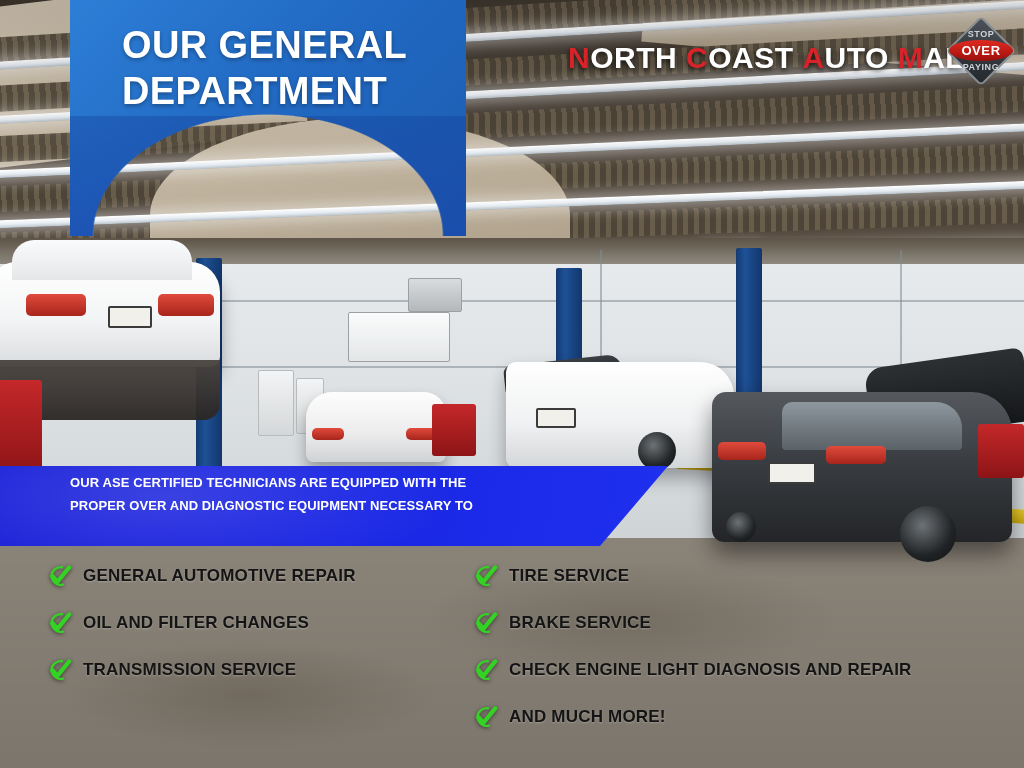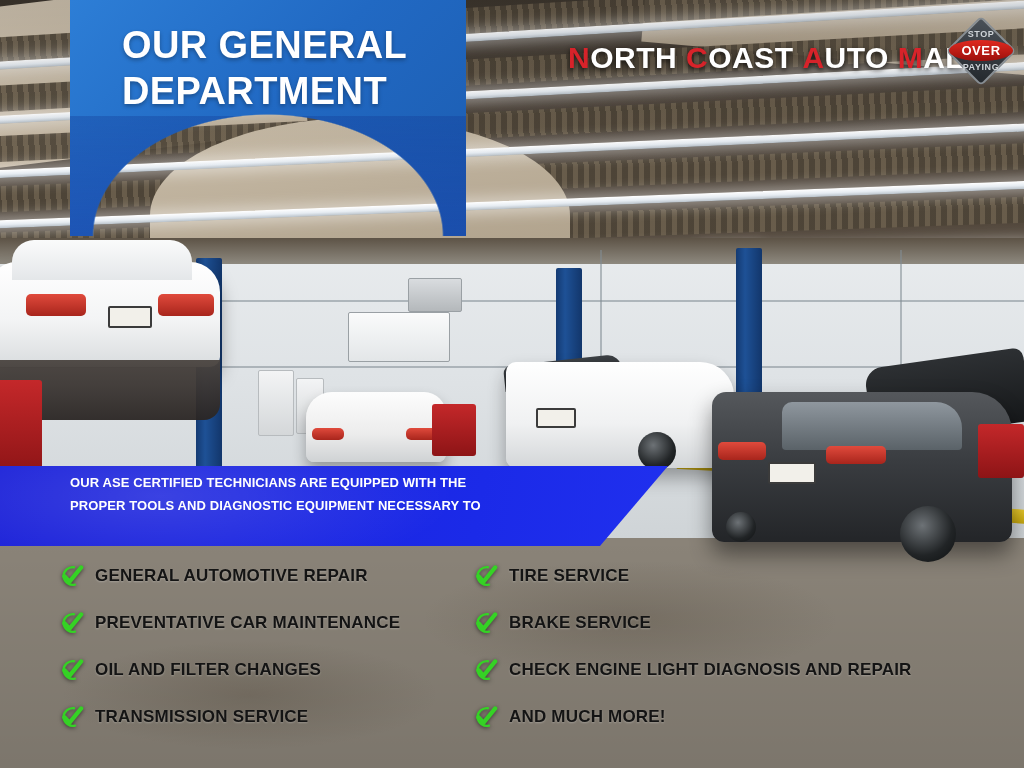--- a/index.html
+++ b/index.html
@@ -242,21 +242,21 @@
     font-family:"Liberation Sans",sans-serif;
     font-weight:700;font-size:13px;line-height:22.5px;
     letter-spacing:.1px;
   }
 
   
   .services{
     position:absolute;left:0;top:552px;width:1024px;height:190px;
   }
   .col{position:absolute;top:0;}
-  .col-left{left:60px;width:420px;}
+  .col-left{left:48px;width:420px;}
   .col-right{left:474px;width:560px;}
   .item{
     display:flex;align-items:center;height:47px;
   }
   .check{
     position:relative;width:24px;height:24px;flex:0 0 24px;margin-right:11px;
   }
   .check svg{display:block;filter:drop-shadow(0 1px 2px rgba(0,0,0,.55));}
   .item-label{
     color:#141414;
@@ -365,48 +365,38 @@
         <span>OVER</span>
       </div>
       <div class="badge-word-bot">PAYING</div>
     </div>
   </div>
 
   <div class="banner"></div>
   <div class="banner-glow"></div>
   <div class="banner-text">
     <div>OUR ASE CERTIFIED TECHNICIANS ARE EQUIPPED WITH THE</div>
-    <div>PROPER TOOLS AND DIAGNOSTIC EQUIPMENT NECESSARY TO</div>
+    <div>PROPER OVER AND DIAGNOSTIC EQUIPMENT NECESSARY TO</div>
   </div>
 
   <div class="services">
 
     <div class="col col-left">
 
       <div class="item">
         <span class="check">
           <svg width="24" height="24" viewBox="0 0 24 24">
             <path d="M3.5 12.5 C3.5 6.5 8.5 2.5 14 3.2" fill="none" stroke="#35d225" stroke-width="2.4" stroke-linecap="round"></path>
             <path d="M3.5 12.5 C4.6 18.4 9.6 21.8 15 20.6" fill="none" stroke="#35d225" stroke-width="2.4" stroke-linecap="round"></path>
             <path d="M4.5 12.2 L9.6 17.6 L21.2 3.4" fill="none" stroke="#35d225" stroke-width="4.2" stroke-linecap="round" stroke-linejoin="round"></path>
           </svg>
         </span>
         <span class="item-label">GENERAL AUTOMOTIVE REPAIR</span>
       </div>
 
-      <div class="item">
-        <span class="check">
-          <svg width="24" height="24" viewBox="0 0 24 24">
-            <path d="M3.5 12.5 C3.5 6.5 8.5 2.5 14 3.2" fill="none" stroke="#35d225" stroke-width="2.4" stroke-linecap="round"></path>
-            <path d="M3.5 12.5 C4.6 18.4 9.6 21.8 15 20.6" fill="none" stroke="#35d225" stroke-width="2.4" stroke-linecap="round"></path>
-            <path d="M4.5 12.2 L9.6 17.6 L21.2 3.4" fill="none" stroke="#35d225" stroke-width="4.2" stroke-linecap="round" stroke-linejoin="round"></path>
-          </svg>
-        </span>
-        <span class="item-label">PREVENTATIVE CAR MAINTENANCE</span>
-      </div>
 
       <div class="item">
         <span class="check">
           <svg width="24" height="24" viewBox="0 0 24 24">
             <path d="M3.5 12.5 C3.5 6.5 8.5 2.5 14 3.2" fill="none" stroke="#35d225" stroke-width="2.4" stroke-linecap="round"></path>
             <path d="M3.5 12.5 C4.6 18.4 9.6 21.8 15 20.6" fill="none" stroke="#35d225" stroke-width="2.4" stroke-linecap="round"></path>
             <path d="M4.5 12.2 L9.6 17.6 L21.2 3.4" fill="none" stroke="#35d225" stroke-width="4.2" stroke-linecap="round" stroke-linejoin="round"></path>
           </svg>
         </span>
         <span class="item-label">OIL AND FILTER CHANGES</span>

